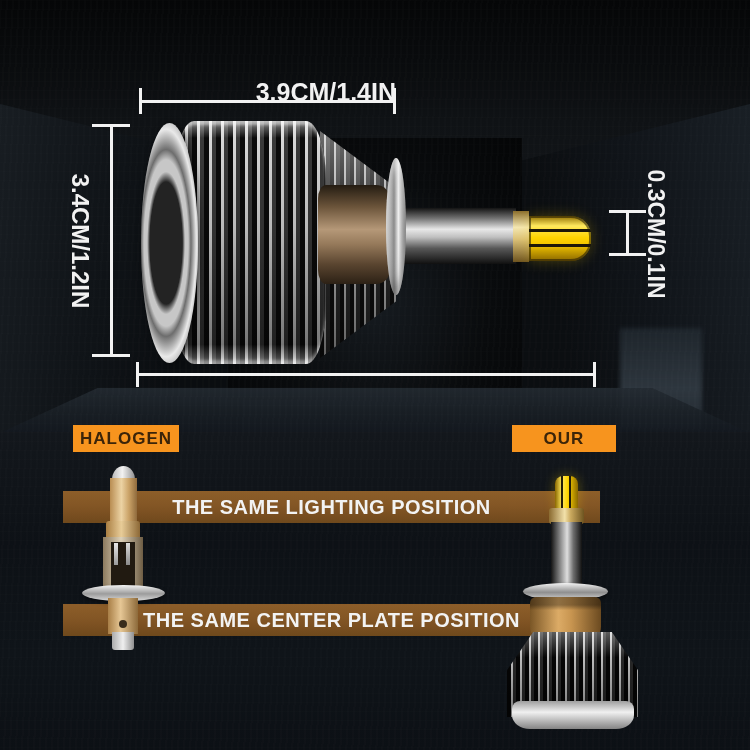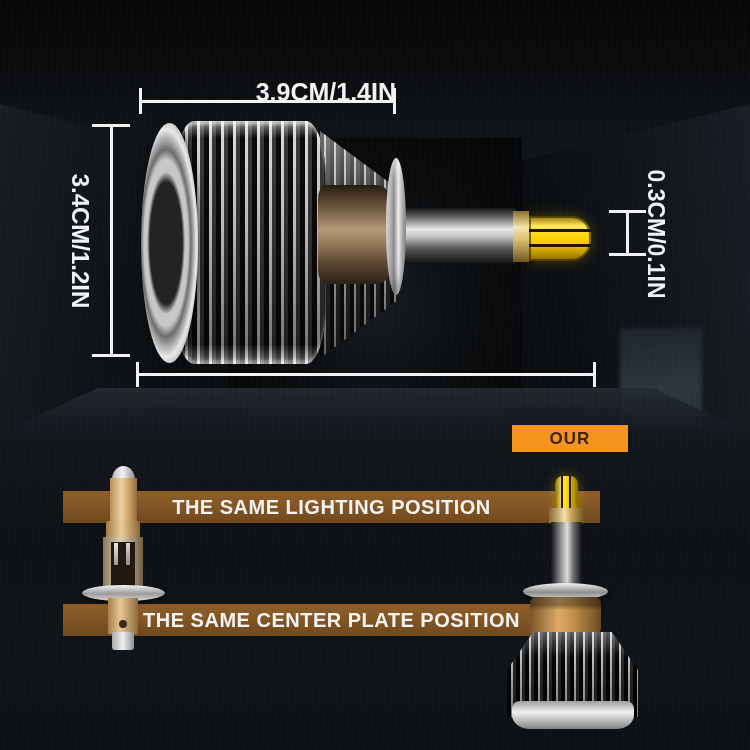--- a/index.html
+++ b/index.html
@@ -80,21 +80,21 @@
   .led-tip-h{left:529px;top:216px;width:62px;height:45px;z-index:4;border-radius:0 20px 20px 0;
     background:
       linear-gradient(180deg,rgba(0,0,0,0) 0 30%,#1c1708 30% 36%,rgba(0,0,0,0) 36% 62%,#1c1708 62% 68%,rgba(0,0,0,0) 68%),
       linear-gradient(180deg,#8f6d00 0%,#ffe95e 22%,var(--led-yellow) 48%,#f3c500 64%,#8a6800 100%);
     box-shadow:inset 0 0 0 2px rgba(30,22,6,.55),0 0 14px rgba(255,212,0,.25);}
   
   .tag{height:27px;line-height:27px;text-align:center;z-index:6;
     background:var(--accent-orange);color:var(--label-text);
     font-size:17px;font-weight:bold;letter-spacing:1px;}
   .tag-halogen{left:73px;top:425px;width:106px;}
-  .tag-our{left:512px;top:425px;width:116px;}
+  .tag-our{left:512px;top:425px;width:104px;}
   .banner{left:63px;width:537px;height:32px;line-height:32px;text-align:center;z-index:4;
     background:linear-gradient(180deg,#94622a 0%,var(--banner-brown) 45%,#754c1d 100%);
     color:#fff;font-size:20px;font-weight:bold;letter-spacing:.5px;opacity:.95;}
   .banner-1{top:491px;}
   .banner-2{top:604px;}
   
   .hal{z-index:5;}
   .hal-dome{left:112px;top:466px;width:23px;height:14px;border-radius:50% 50% 0 0/100% 100% 0 0;
     background:linear-gradient(90deg,#b9b9b9,#f2f2f2 45%,#8f8f8f);}
   .hal-glass-up{left:110px;top:478px;width:27px;height:47px;
@@ -177,20 +177,21 @@
     <div class="abs fins-h hs-body"></div>
     <div class="abs hs-taper"></div>
     <div class="abs hs-cap"></div>
     <div class="abs brass-collar"></div>
     <div class="abs flange-h"></div>
     <div class="abs shaft-h"></div>
     <div class="abs gold-ring-h"></div>
     <div class="abs led-tip-h"></div>
   </div>
 
+  <div class="abs tag tag-halogen">HALOGEN</div>
   <div class="abs tag tag-our">OUR</div>
 
   <div class="abs banner banner-1">THE SAME LIGHTING POSITION</div>
   <div class="abs banner banner-2">THE SAME CENTER PLATE POSITION</div>
 
   <div>
     <div class="abs hal hal-dome"></div>
     <div class="abs hal hal-glass-up"></div>
     <div class="abs hal hal-neck"></div>
     <div class="abs hal hal-glass-body"></div>

